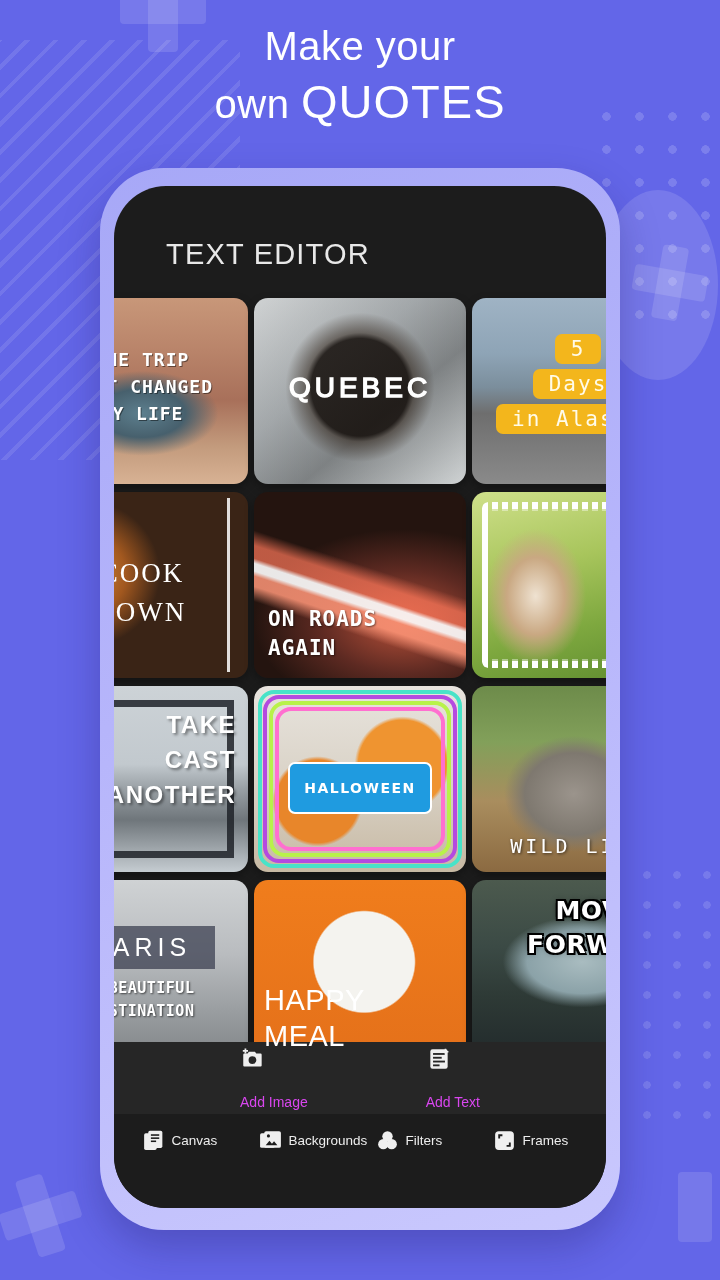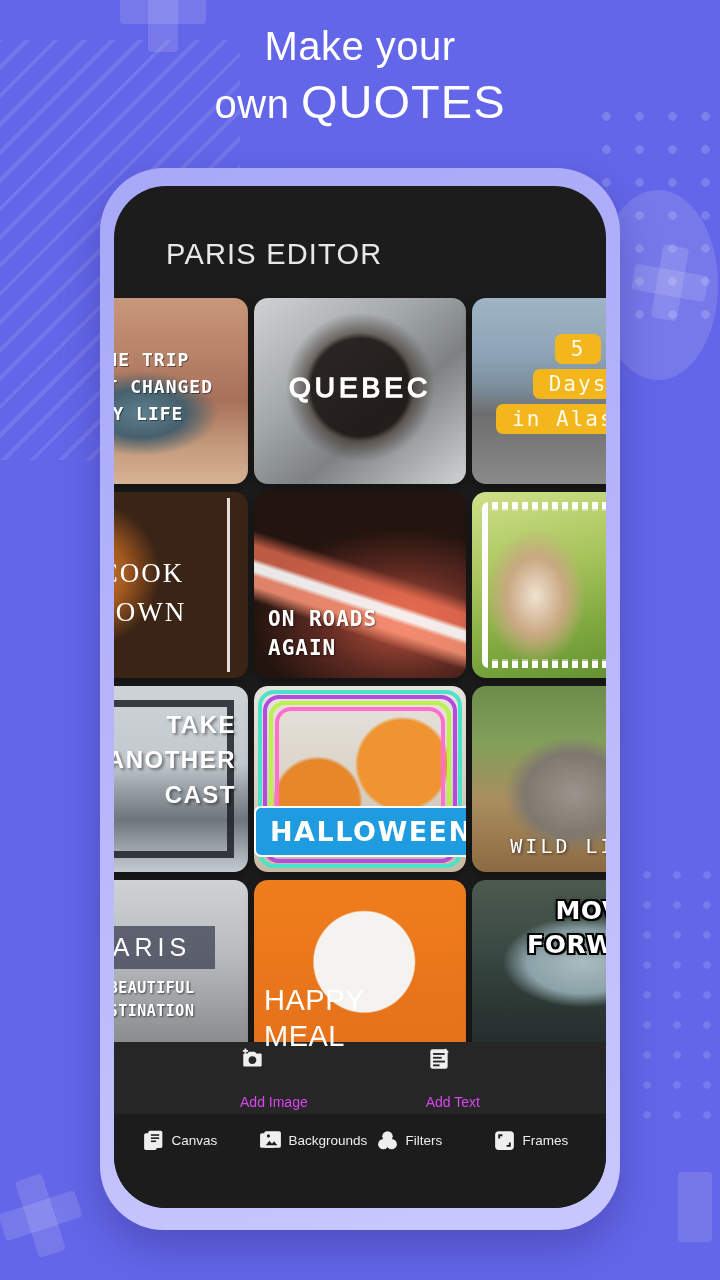--- a/index.html
+++ b/index.html
@@ -239,23 +239,22 @@
     right:12px; top:22px; text-align:right;
     font-size:24px; font-weight:700; line-height:1.45; letter-spacing:1.5px;
     text-shadow:2px 2px 3px rgba(0,0,0,.45);
   }
   .t-halloween {
     left:0; right:0; top:76px; text-align:center;
   }
   .t-halloween span {
     display:inline-block; background:#1f9be0; color:#ffffff;
     font-family:"DejaVu Sans", sans-serif; font-weight:700;
-    font-size:27px; letter-spacing:1.5px; padding:8px 14px; border-radius:7px;
+    font-size:14px; letter-spacing:1.5px; padding:16px 14px; border-radius:7px;
     border:2px solid #ffffff;
-    margin-top:44px;
   }
   .t-wild {
     left:0; right:0; bottom:14px; text-align:center;
     font-family:"DejaVu Sans Mono", monospace; font-size:20px; letter-spacing:3px;
     text-shadow:1px 1px 3px rgba(0,0,0,.6);
   }
   .t-paris {
     left:0; right:0; top:46px; text-align:center;
   }
   .t-paris .band {
@@ -321,21 +320,21 @@
 </div>
 
 <div class="headline">
   <div class="l1">Make your</div>
   <div class="l2"><span>own </span><b>QUOTES</b></div>
 </div>
 
 <div class="phone">
   <div class="screen">
 
-    <div class="screen-title">PARIS EDITOR</div>
+    <div class="screen-title">TEXT EDITOR</div>
 
     <div class="grid">
 
       <div class="row">
         <div class="card ph-canyon">
           <div class="ctext t-trip">
             <div>THE TRIP</div>
             <div>THAT CHANGED</div>
             <div>MY LIFE</div>
           </div>
@@ -373,22 +372,22 @@
         <div class="card ph-child">
           <div class="wavy-frame"></div>
         </div>
       </div>
 
       <div class="row">
         <div class="card ph-mountain">
           <div class="rough-frame"></div>
           <div class="ctext t-take">
             <div>TAKE</div>
+            <div>CAST</div>
             <div>ANOTHER</div>
-            <div>CAST</div>
           </div>
         </div>
 
         <div class="card ph-pumpkin">
           <div class="neon-frame">
             <i class="n1"></i>
               <i class="n2"></i>
               <i class="n3"></i>
               <i class="n4"></i>
           </div>

